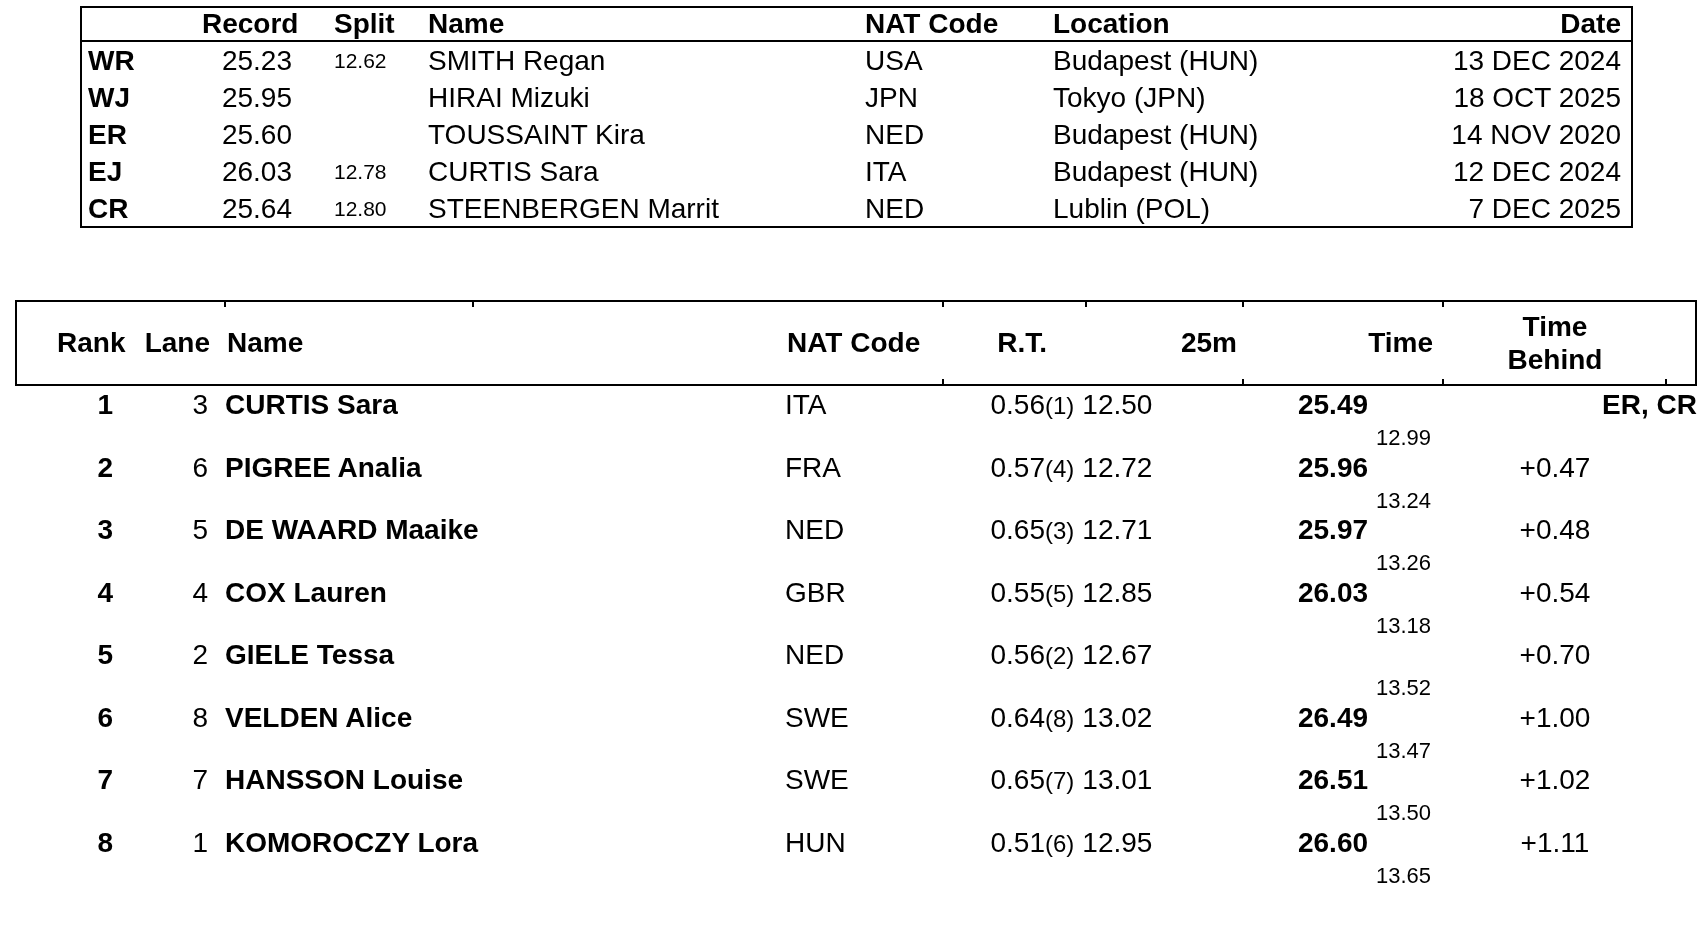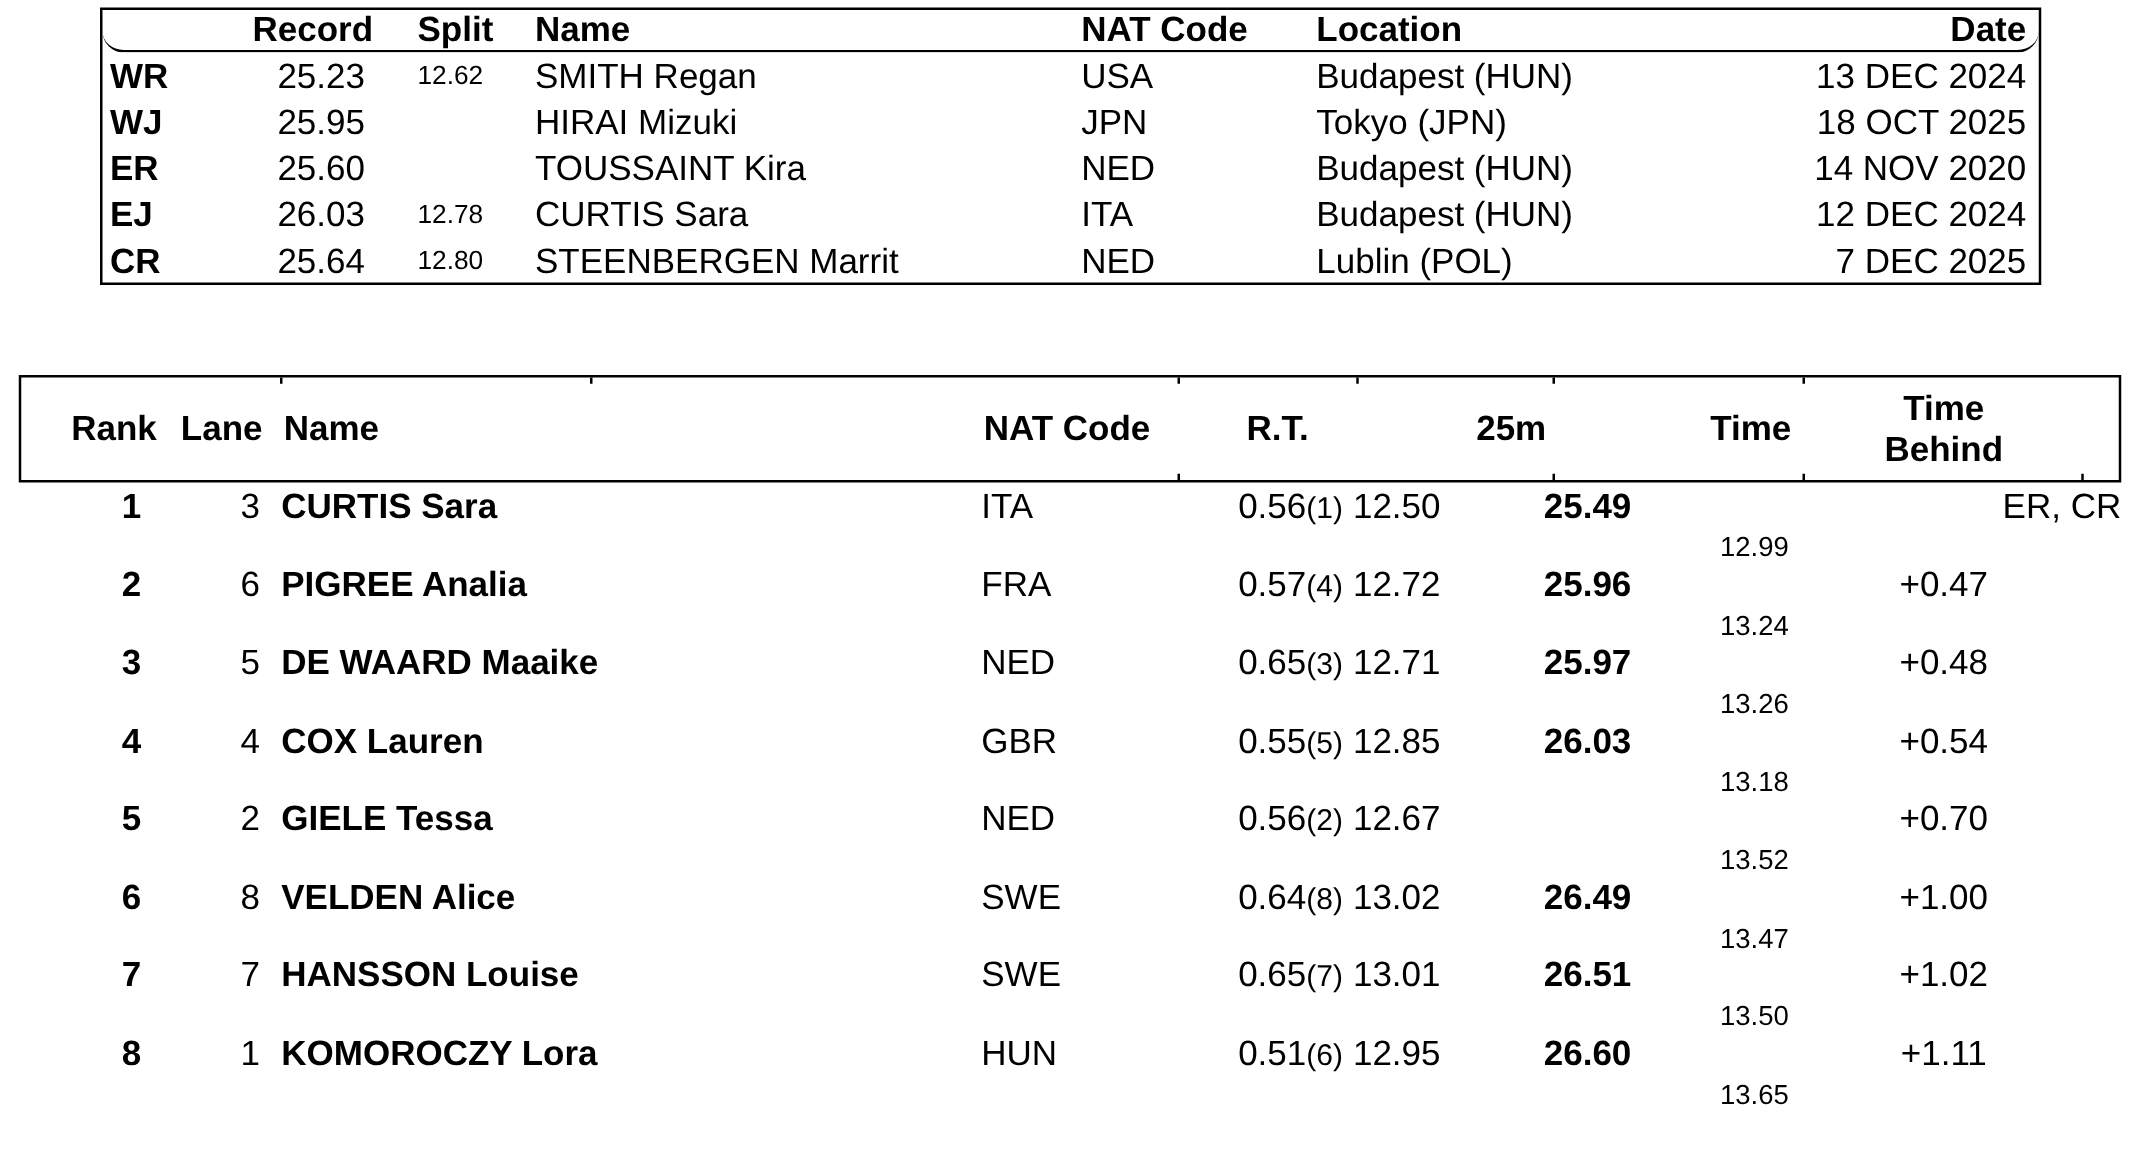--- a/index.html
+++ b/index.html
@@ -19,21 +19,20 @@
     left: 80px; top: 6px;
     width: 1553px; height: 222px;
     border: 2.5px solid #000;
     box-sizing: border-box;
     font-size: 28px;
   }
   .rec-grid {
     display: grid;
     grid-template-columns: 120px 90px 136px 437px 188px 1fr 190px;
     align-items: center;
-    border-radius: 17px;
   }
   .rec-header { height: 32px; border-bottom: 2.5px solid #000; font-weight: 700; }
   .rec-row { height: 37.2px; }
   .cell { white-space: nowrap; overflow: visible; }
   .c-code   { padding-left: 6px; font-weight: 700; }
   .c-record { text-align: right; }
   .c-split  { padding-left: 42px; }
   .c-split-val { padding-left: 42px; font-size: 21px; }
   .c-name, .c-nat, .c-loc { text-align: left; }
   .c-date   { text-align: right; padding-right: 10px; }
@@ -80,30 +79,30 @@
     font-size: 28px;
   }
   .rrow .l1 { line-height: 34px; grid-row: 1; white-space: nowrap; }
   .v-rank { grid-column: 1; text-align: right; font-weight: 700; }
   .v-lane { grid-column: 2; text-align: right; }
   .v-name { grid-column: 3; padding-left: 17px; font-weight: 700; }
   .v-nat  { grid-column: 4; }
   .v-rt   { grid-column: 5; text-align: right; }
   .v-25m  { grid-column: 6; }
   .v-25m .pos { font-size: 24px; margin-right: 8px; }
-  .v-time { grid-column: 7; text-align: left; font-weight: 700; }
+  .v-time { grid-column: 7; text-align: center; font-weight: 700; }
   .v-behind { grid-column: 8; text-align: center; padding-right: 18px; }
   .v-split {
     grid-column: 7; grid-row: 2;
     text-align: right;
     font-size: 22px; line-height: 22px; padding-top: 5px;
   }
   .v-notes {
     position: absolute; top: 0; right: 0;
-    line-height: 34px; font-size: 28px; font-weight: 400;
+    line-height: 34px; font-size: 28px; font-weight: 700;
   }
 </style>
 </head>
 <body>
 
 <div class="page">
 
   <div class="records-table">
     <div class="rec-grid rec-header">
       <span class="cell c-code"></span>

